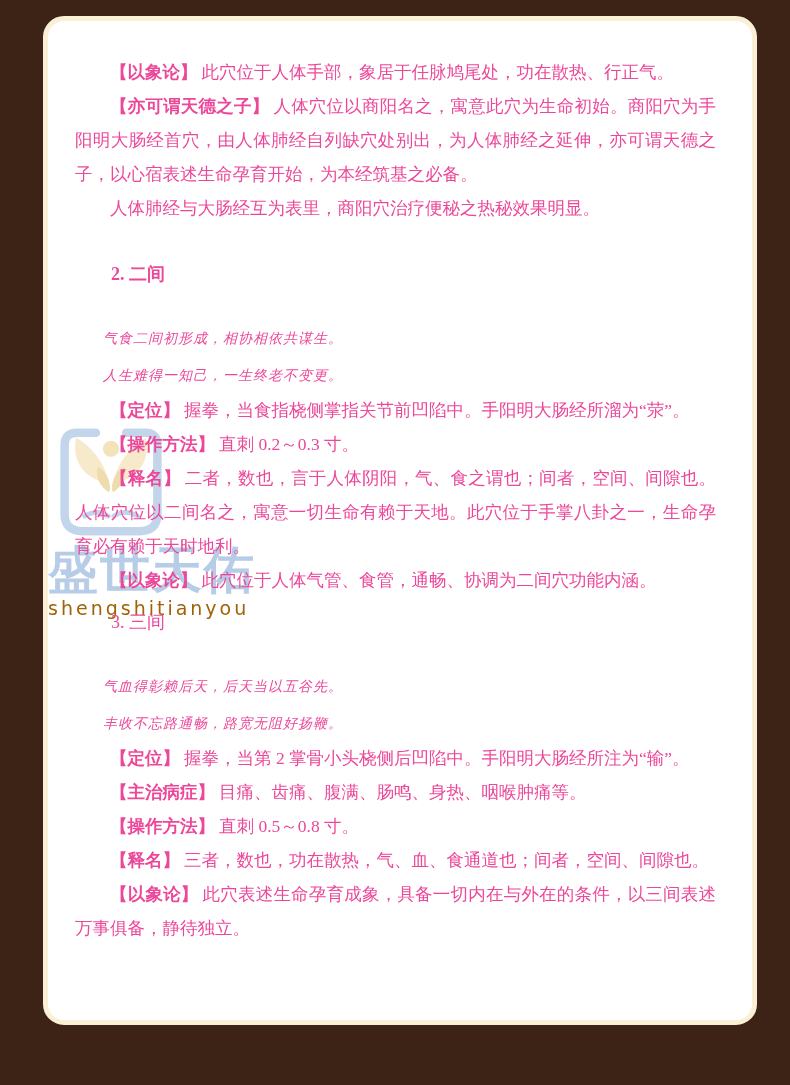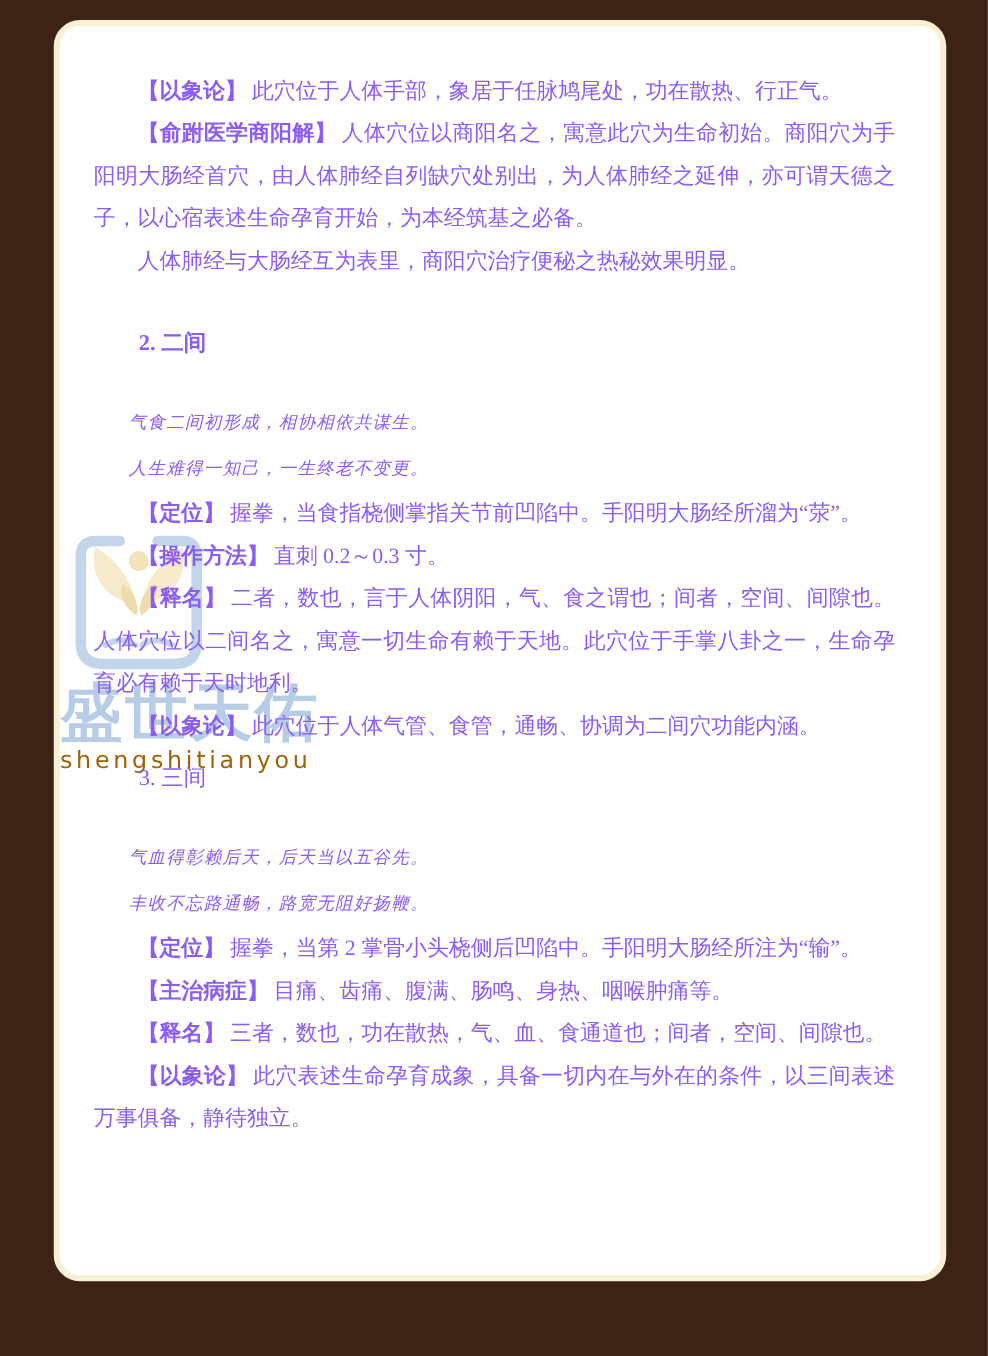--- a/index.html
+++ b/index.html
@@ -62,21 +62,21 @@
     font-size: 19px;
     line-height: 20px;
     letter-spacing: 3px;
     color: #a16207;
   }
   
   .content {
     position: relative;
     z-index: 1;
     padding: 34px 36px 0 27px;
-    color: #8b5cf6;
+    color: #ec4899;
   }
   p.para {
     margin: 0;
     font-size: 17.5px;
     line-height: 34px;
     text-align: justify;
     text-indent: 2em;
   }
   .label {
     font-weight: 700;
@@ -121,21 +121,21 @@
         <path d="M58 72 C68 66 73 55 70 45 C61 50 57 59 57 68 Z" fill="#eed9a6"></path>
       </svg>
       <div class="wm-text">盛世天佑</div>
       <div class="wm-pinyin">shengshitianyou</div>
     </div>
 
     <div class="content">
 
       <p class="para"><span class="label">【以象论】</span><span>此穴位于人体手部，象居于任脉鸠尾处，功在散热、行正气。</span></p>
 
-      <p class="para"><span class="label">【俞跗医学商阳解】</span><span>人体穴位以商阳名之，寓意此穴为生命初始。商阳穴为手阳明大肠经首穴，由人体肺经自列缺穴处别出，为人体肺经之延伸，亦可谓天德之子，以心宿表述生命孕育开始，为本经筑基之必备。</span></p>
+      <p class="para"><span class="label">【亦可谓天德之子】</span><span>人体穴位以商阳名之，寓意此穴为生命初始。商阳穴为手阳明大肠经首穴，由人体肺经自列缺穴处别出，为人体肺经之延伸，亦可谓天德之子，以心宿表述生命孕育开始，为本经筑基之必备。</span></p>
 
       <p class="para"><span>人体肺经与大肠经互为表里，商阳穴治疗便秘之热秘效果明显。</span></p>
 
       <h2 class="sec sec-2">2. 二间</h2>
 
       <p class="poem">气食二间初形成，相协相依共谋生。</p>
       <p class="poem last">人生难得一知己，一生终老不变更。</p>
 
       <p class="para"><span class="label">【定位】</span><span>握拳，当食指桡侧掌指关节前凹陷中。手阳明大肠经所溜为“荥”。</span></p>
 
@@ -148,20 +148,21 @@
 
       <h2 class="sec sec-3">3. 三间</h2>
 
       <p class="poem">气血得彰赖后天，后天当以五谷先。</p>
       <p class="poem last">丰收不忘路通畅，路宽无阻好扬鞭。</p>
 
       <p class="para"><span class="label">【定位】</span><span>握拳，当第 2 掌骨小头桡侧后凹陷中。手阳明大肠经所注为“输”。</span></p>
 
       <p class="para"><span class="label">【主治病症】</span><span>目痛、齿痛、腹满、肠鸣、身热、咽喉肿痛等。</span></p>
 
+      <p class="para"><span class="label">【操作方法】</span><span>直刺 0.5～0.8 寸。</span></p>
 
       <p class="para"><span class="label">【释名】</span><span>三者，数也，功在散热，气、血、食通道也；间者，空间、间隙也。</span></p>
 
       <p class="para"><span class="label">【以象论】</span><span>此穴表述生命孕育成象，具备一切内在与外在的条件，以三间表述万事俱备，静待独立。</span></p>
 
     </div>
   </div>
 </div>
 
 </body></html>

